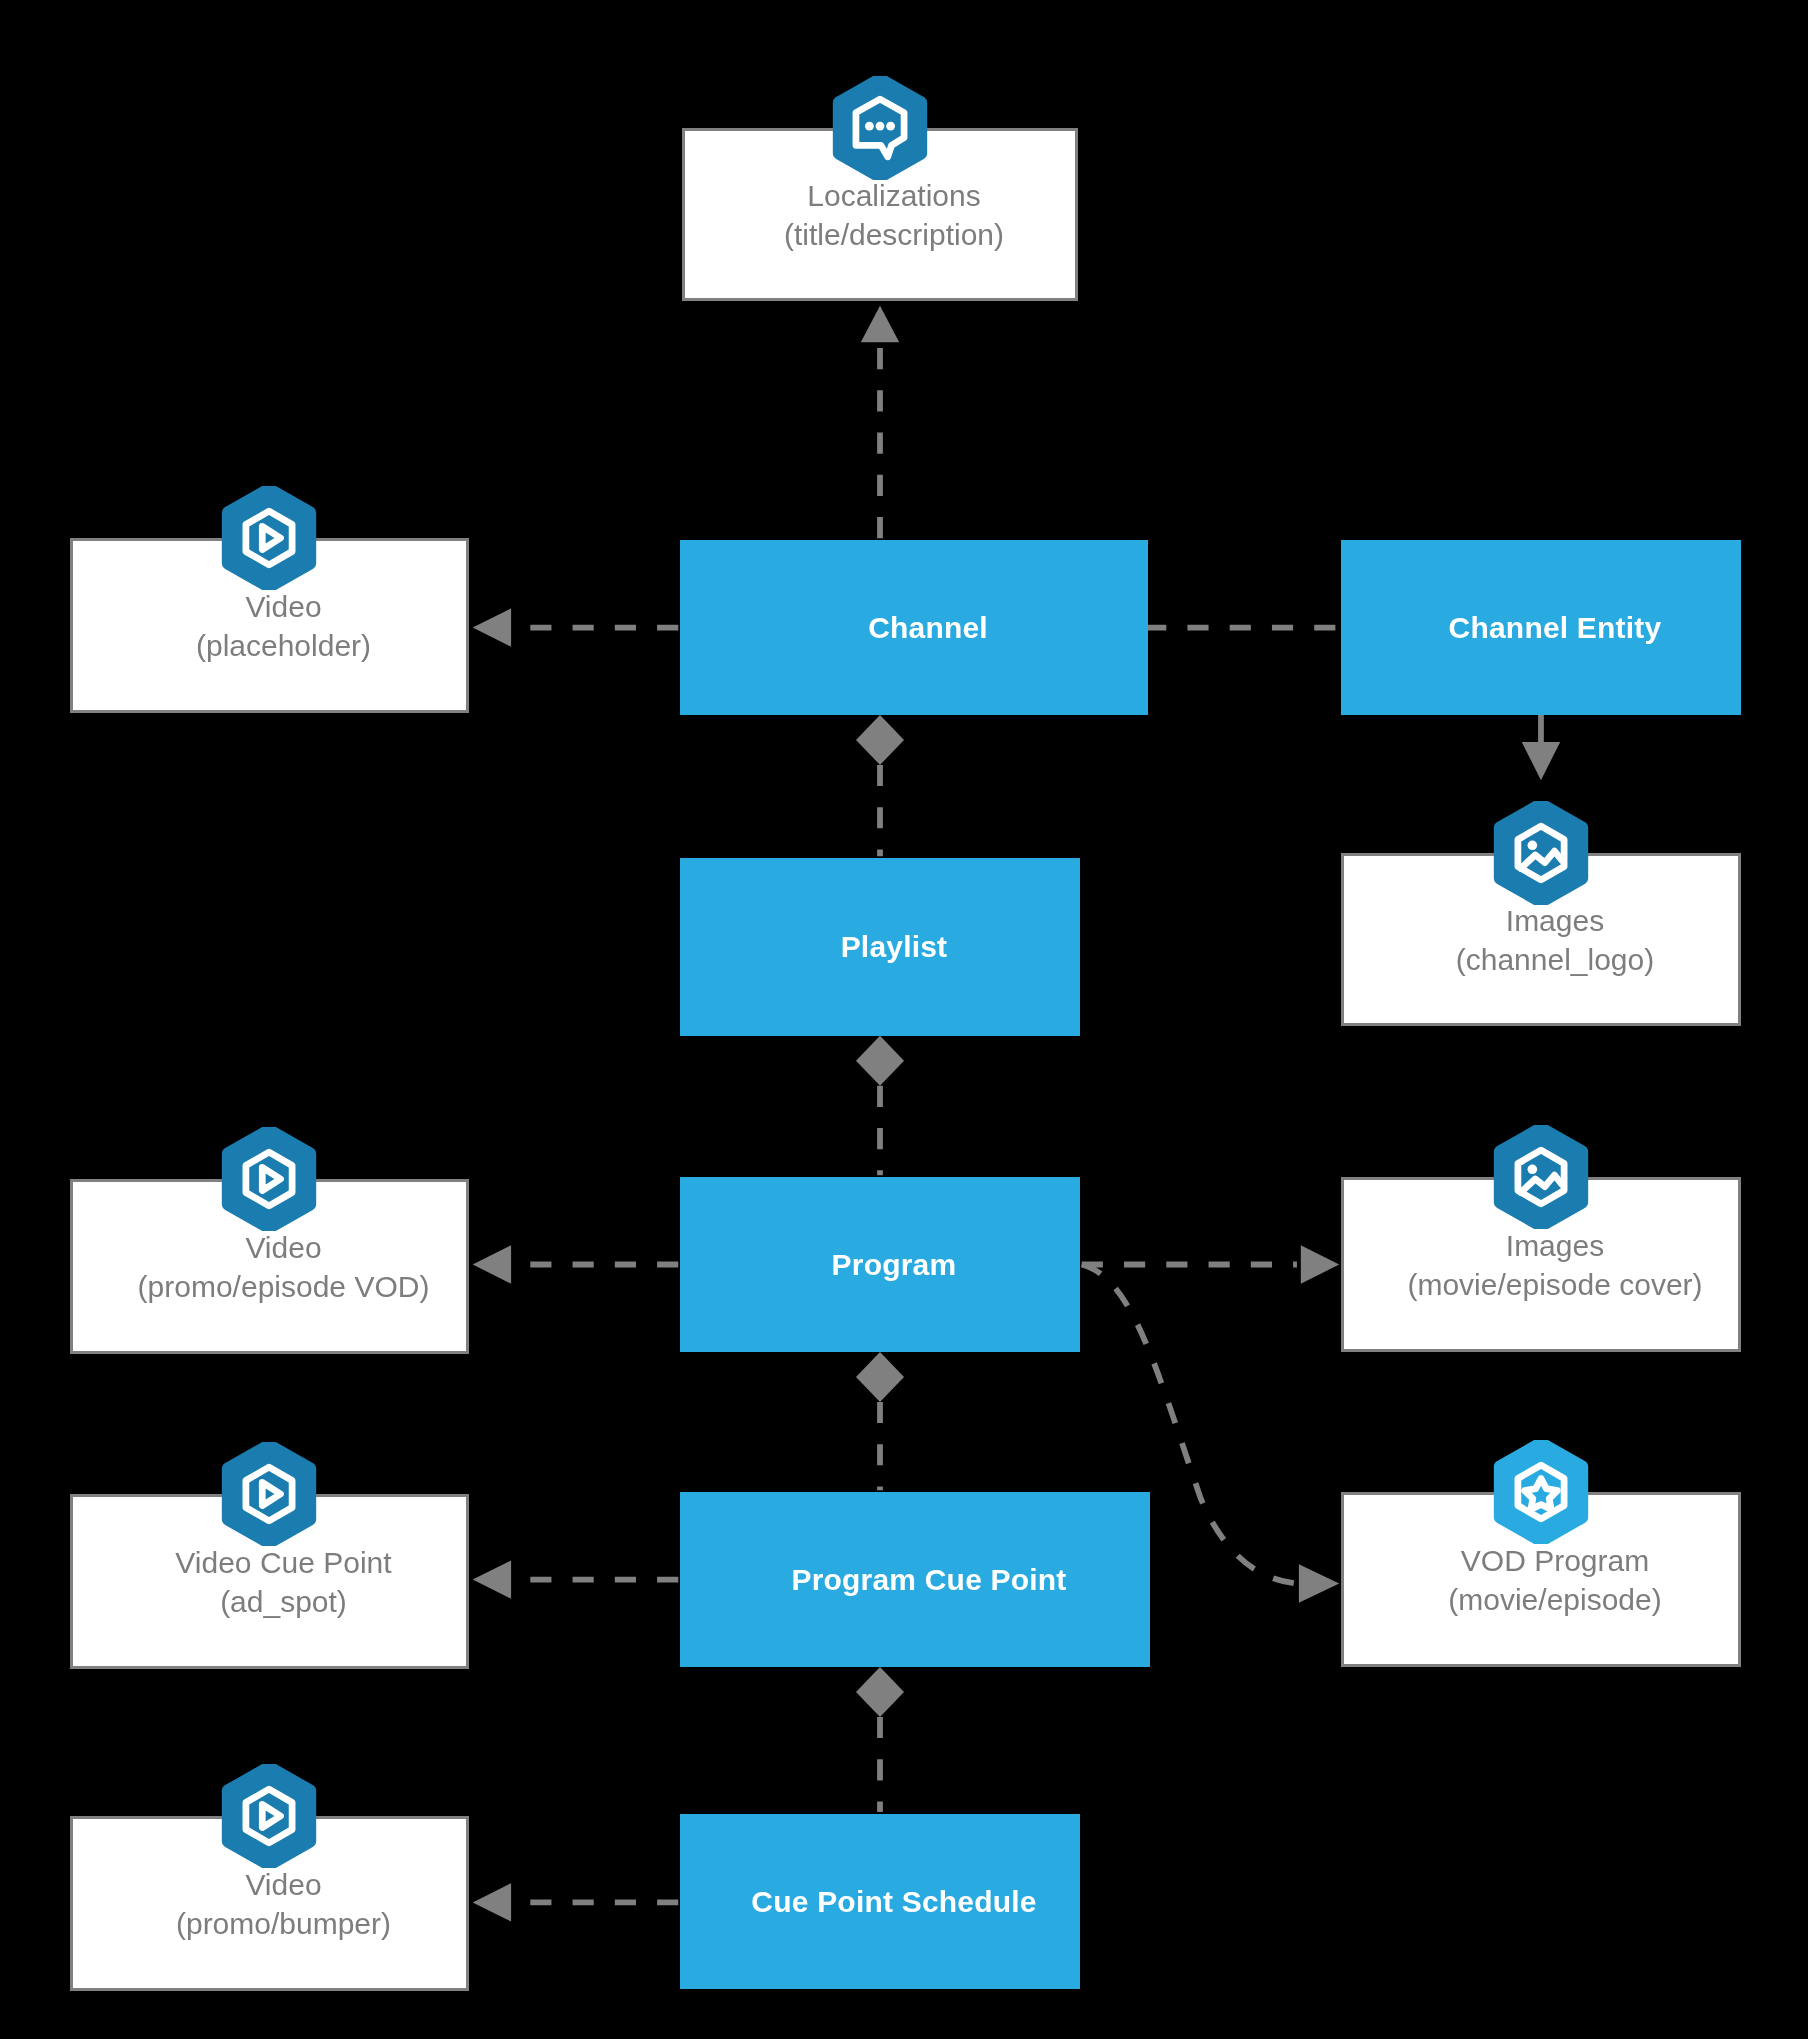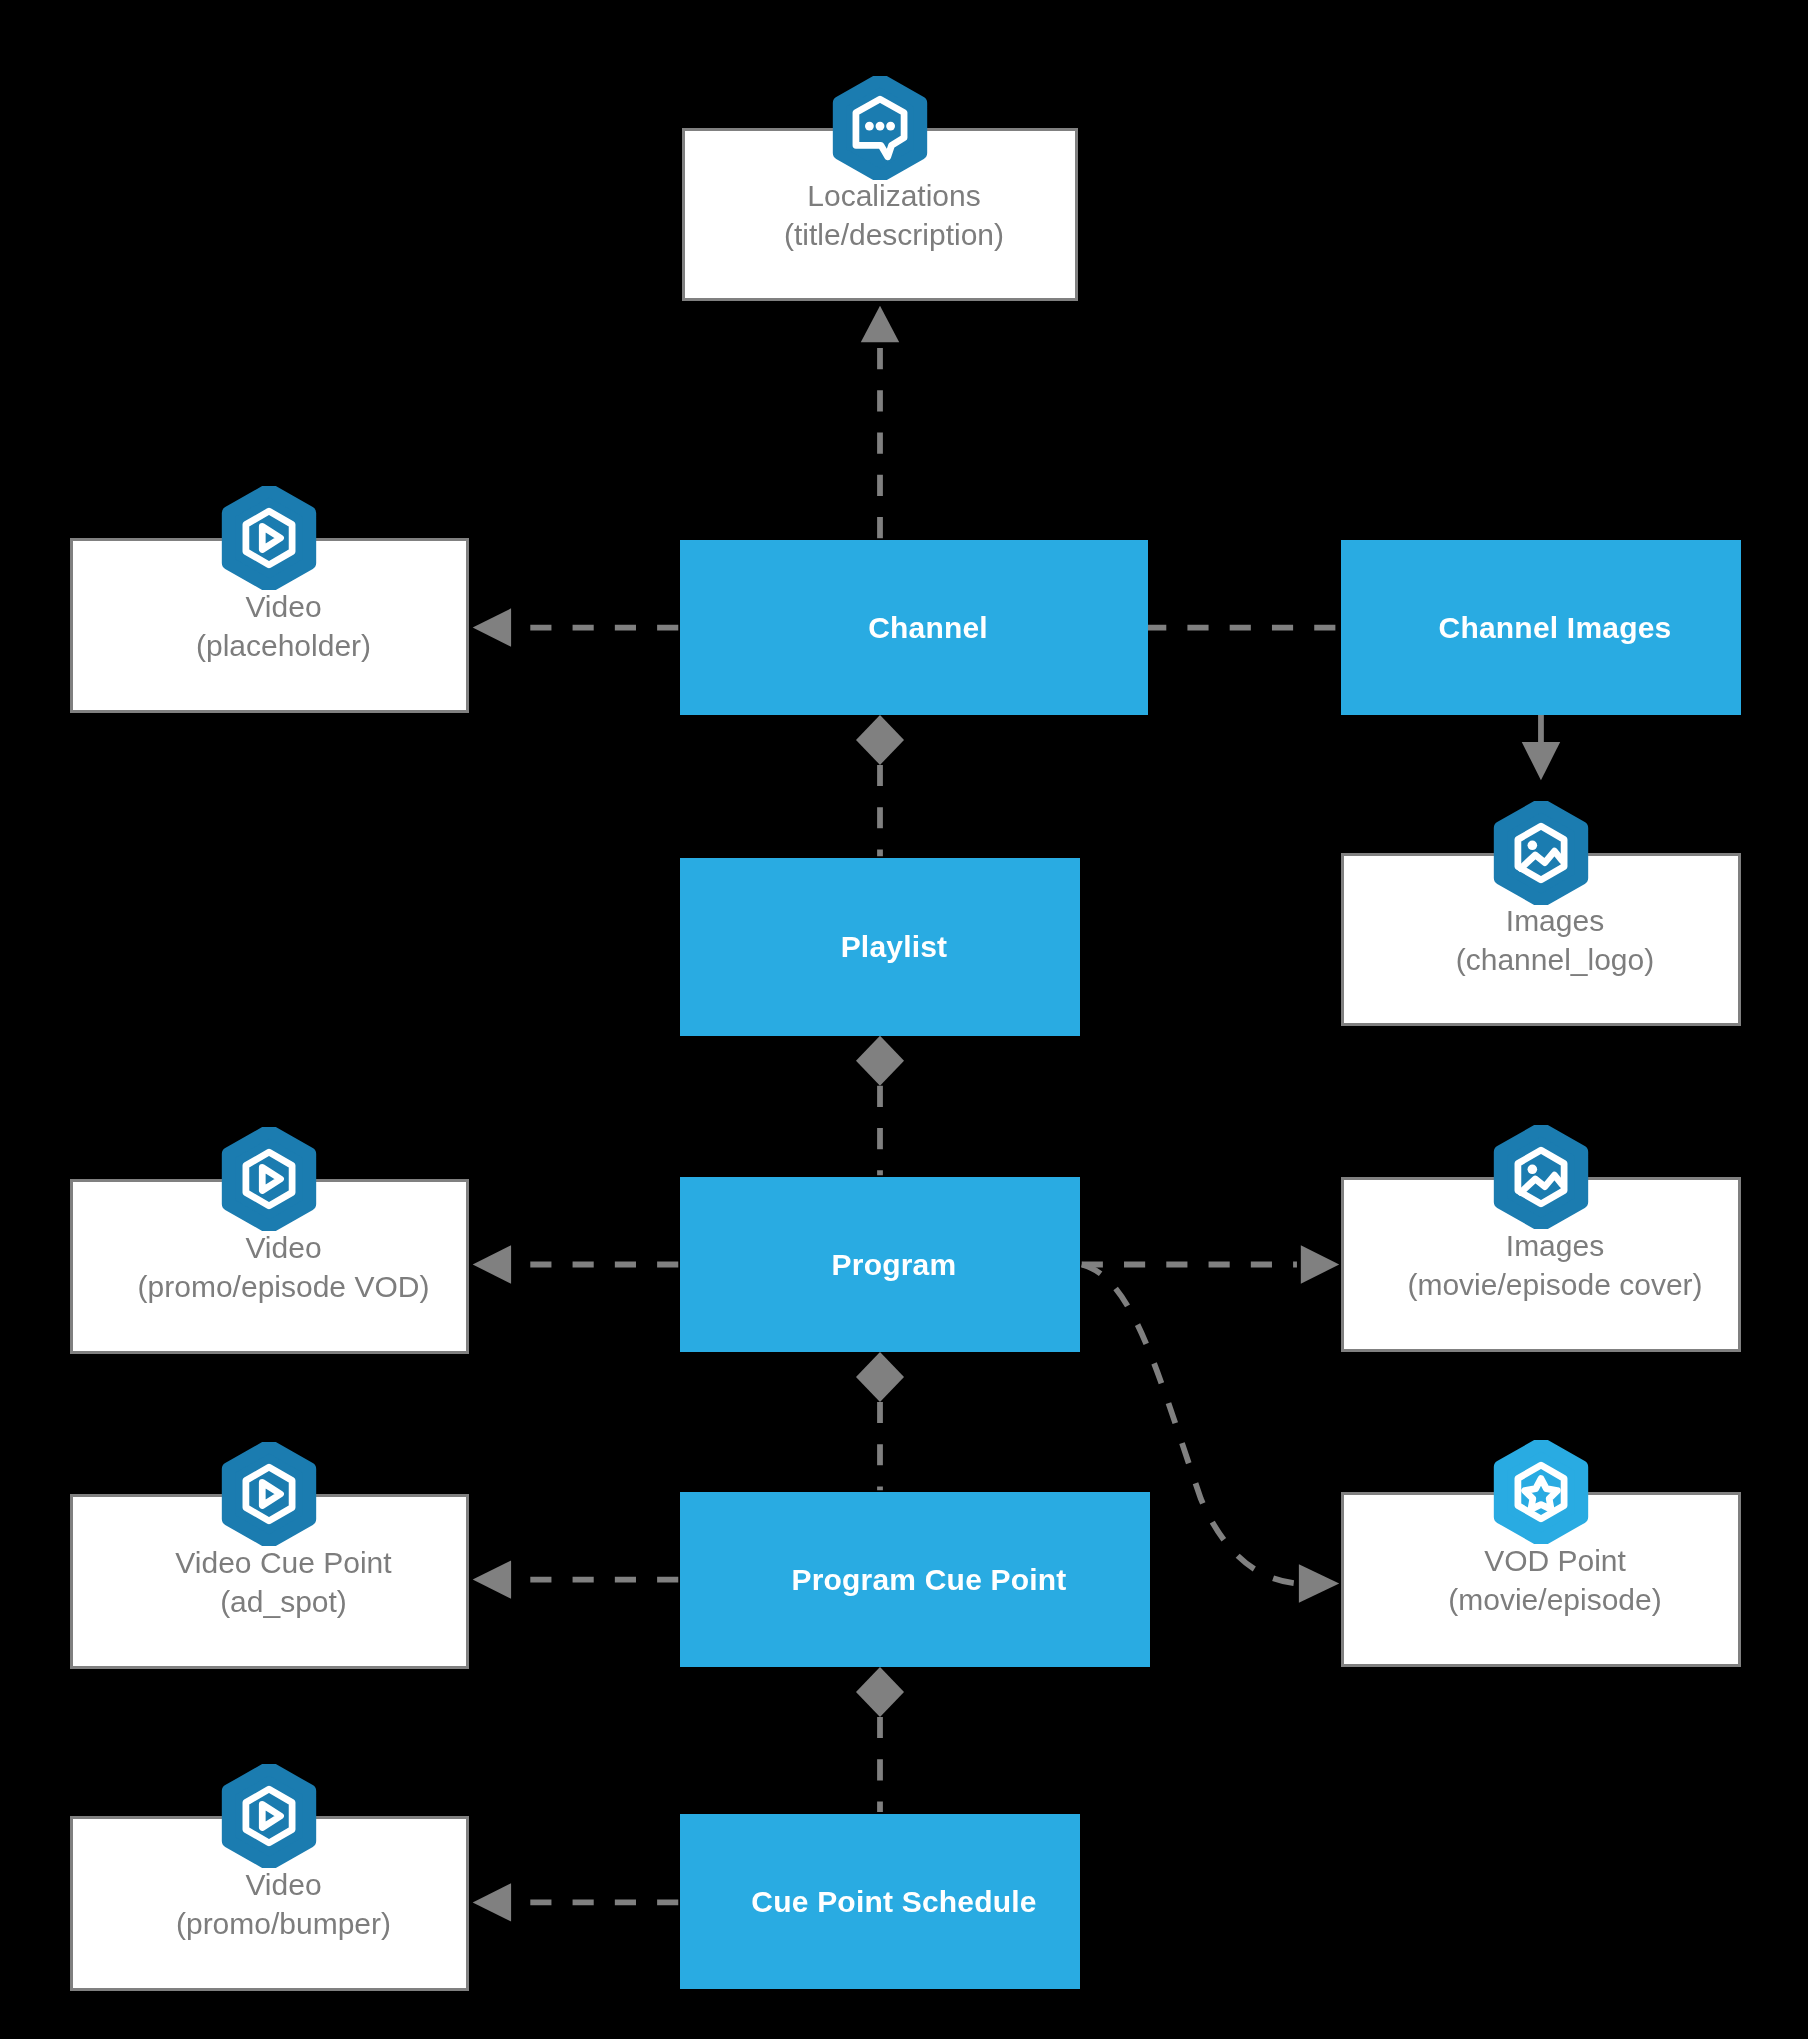--- a/index.html
+++ b/index.html
@@ -130,21 +130,21 @@
         <svg width="104" height="104" viewBox="0 0 108 108" aria-hidden="true">
           <path d="M54 4 L96 28 L96 80 L54 104 L12 80 L12 28 Z" fill="#1B7CB0" stroke="#1B7CB0" stroke-width="14" stroke-linejoin="round"></path>
           <path class="hexline" d="M54 26 L78 40 L78 68 L54 82 L30 68 L30 40 Z"></path>
           <path class="hexline" d="M47 42 L66 54 L47 66 Z" stroke-linejoin="round"></path>
         </svg>
       </div>
       <div class="node entity" style="left: 680px; top: 540px; width: 468px; height: 175px;">
         <span class="lbl">Channel</span>
       </div>
       <div class="node entity" style="left: 1341px; top: 540px; width: 400px; height: 175px;">
-        <span class="lbl">Channel Images</span>
+        <span class="lbl">Channel Entity</span>
       </div>
       <div class="node entity" style="left: 680px; top: 858px; width: 400px; height: 178px;">
         <span class="lbl">Playlist</span>
       </div>
       <div class="node leaf" style="left: 1341px; top: 853px; width: 400px; height: 173px;">
         <span class="lbl"><span>Images</span><br><span>(channel_logo)</span></span>
       </div>
       <div class="badge" style="left: 1541px; top: 853px;">
         <svg width="104" height="104" viewBox="0 0 108 108" aria-hidden="true">
           <path d="M54 4 L96 28 L96 80 L54 104 L12 80 L12 28 Z" fill="#1B7CB0" stroke="#1B7CB0" stroke-width="14" stroke-linejoin="round"></path>
@@ -184,21 +184,21 @@
         <svg width="104" height="104" viewBox="0 0 108 108" aria-hidden="true">
           <path d="M54 4 L96 28 L96 80 L54 104 L12 80 L12 28 Z" fill="#1B7CB0" stroke="#1B7CB0" stroke-width="14" stroke-linejoin="round"></path>
           <path class="hexline" d="M54 26 L78 40 L78 68 L54 82 L30 68 L30 40 Z"></path>
           <path class="hexline" d="M47 42 L66 54 L47 66 Z" stroke-linejoin="round"></path>
         </svg>
       </div>
       <div class="node entity" style="left: 680px; top: 1492px; width: 470px; height: 175px;">
         <span class="lbl">Program Cue Point</span>
       </div>
       <div class="node leaf" style="left: 1341px; top: 1492px; width: 400px; height: 175px;">
-        <span class="lbl"><span>VOD Point</span><br><span>(movie/episode)</span></span>
+        <span class="lbl"><span>VOD Program</span><br><span>(movie/episode)</span></span>
       </div>
       <div class="badge" style="left: 1541px; top: 1492px;">
         <svg width="104" height="104" viewBox="0 0 108 108" aria-hidden="true">
           <path d="M54 4 L96 28 L96 80 L54 104 L12 80 L12 28 Z" fill="#29ABE2" stroke="#29ABE2" stroke-width="14" stroke-linejoin="round"></path>
           <path class="hexline" d="M54 26 L78 40 L78 68 L54 82 L30 68 L30 40 Z"></path>
           <path class="hexline" d="M54 40 L59.5 50.5 L71 52.5 L62.5 61 L64.5 72 L54 67 L43.5 72 L45.5 61 L37 52.5 L48.5 50.5 Z"></path>
         </svg>
       </div>
       <div class="node leaf" style="left: 70px; top: 1816px; width: 399px; height: 175px;">
         <span class="lbl"><span>Video</span><br><span>(promo/bumper)</span></span>

